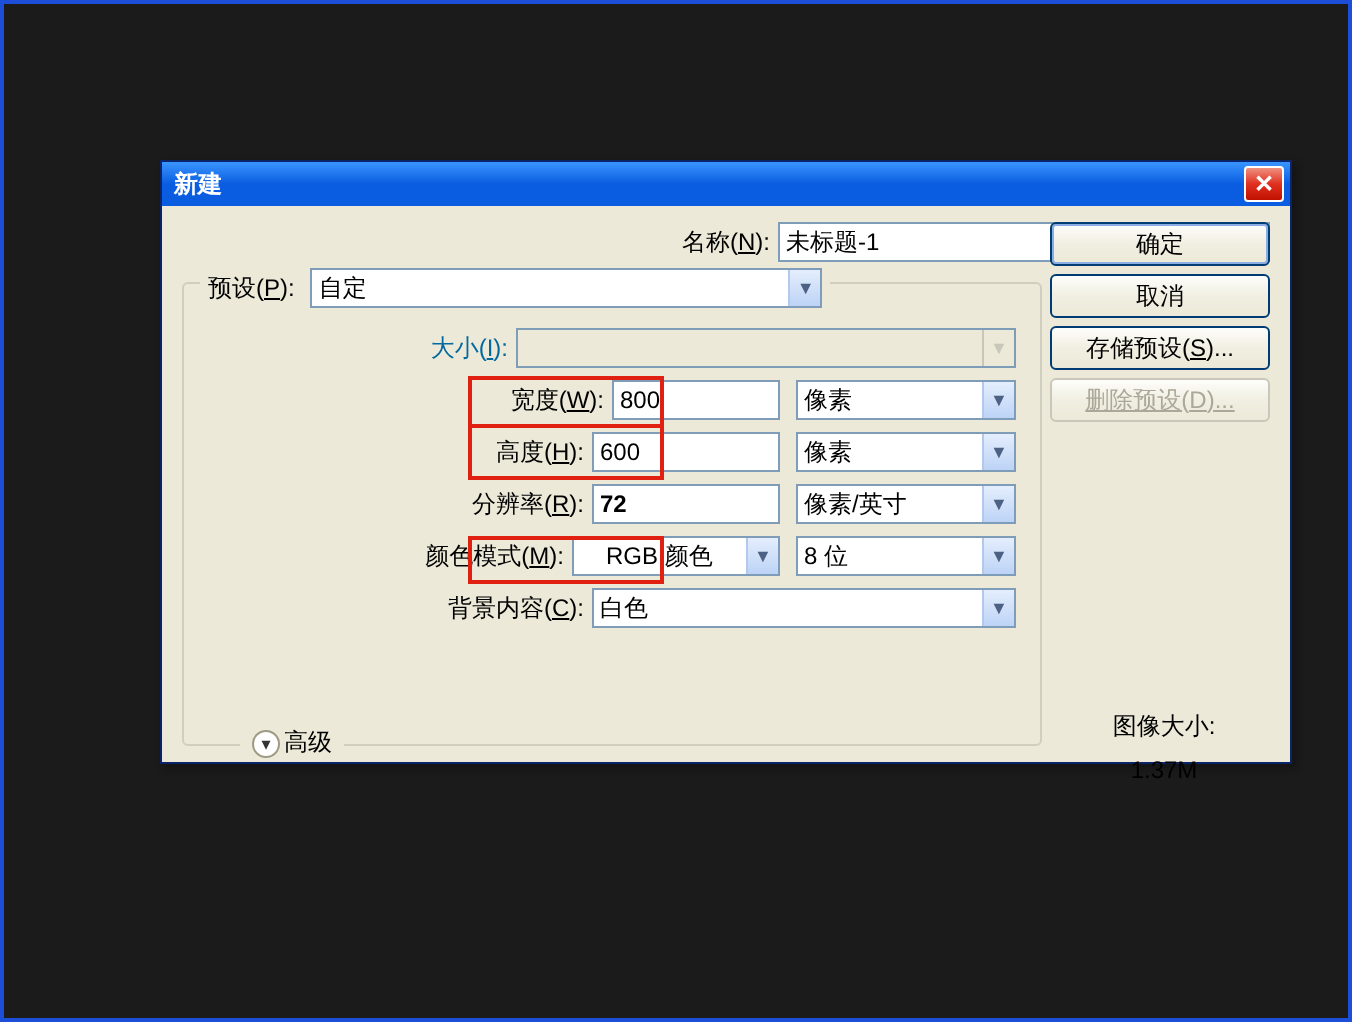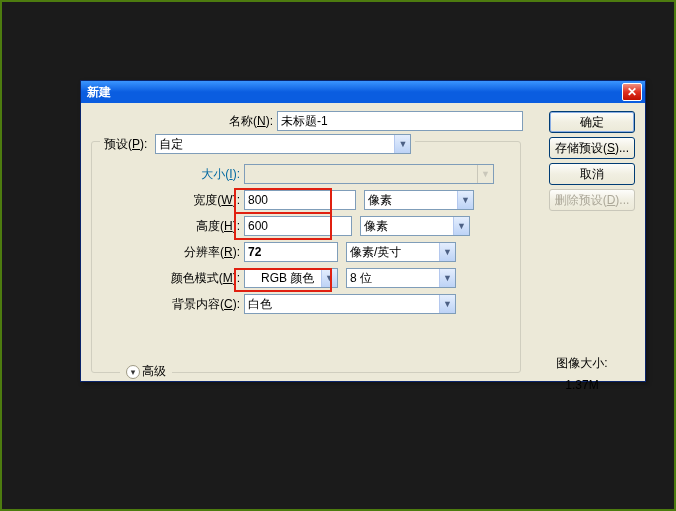--- a/index.html
+++ b/index.html
@@ -1,38 +1,38 @@
 <!DOCTYPE html>
 <html><head>
 <meta charset="utf-8">
 <style>
   * { box-sizing: border-box; margin: 0; padding: 0; font-family: "Microsoft YaHei", SimSun, sans-serif; font-size: 12px; }
   body { background: #fff; }
-  .outer-frame { width: 676px; height: 511px; border: 2px solid #4d7c0f; background: #1b1b1b; position: relative; }
+  .outer-frame { width: 676px; height: 511px; border: 2px solid #1d4ed8; background: #1b1b1b; position: relative; }
   .dialog { position: absolute; left: 78px; top: 78px; width: 566px; height: 302px; background: #ece9d8; border: 1px solid #0a246a; box-shadow: 2px 2px 4px rgba(0,0,0,0.3); }
   .titlebar { height: 22px; background: linear-gradient(to bottom, #3a95ff 0%, #0a5de0 50%, #0a5de0 100%); display: flex; align-items: center; justify-content: space-between; padding: 0 3px 0 6px; color: #fff; font-weight: bold; }
   .close-btn { width: 20px; height: 18px; background: linear-gradient(to bottom, #f09080 0%, #e03020 50%, #c01000 100%); border: 1px solid #fff; border-radius: 2px; display: flex; align-items: center; justify-content: center; color: #fff; font-weight: bold; font-size: 13px; cursor: pointer; }
   .dialog-body { position: relative; padding: 8px 10px; height: calc(100% - 22px); }
-  .row { display: flex; align-items: center; margin-bottom: 6px; }
+  .row { display: flex; align-items: center; margin-bottom: 6px; justify-content: flex-end; }
   .label { text-align: right; padding-right: 4px; white-space: nowrap; }
   .label u { text-decoration: underline; }
   .text-input { height: 20px; border: 1px solid #7f9db9; background: #fff; padding: 0 3px; font-size: 12px; }
   .combo { height: 20px; border: 1px solid #7f9db9; background: #fff; display: flex; align-items: center; justify-content: space-between; padding: 0 0 0 3px; }
   .combo.disabled { background: #ece9d8; color: #aca899; }
   .combo-arrow { width: 16px; height: 18px; background: linear-gradient(to bottom, #e4eefd 0%, #bdd3f6 100%); border-left: 1px solid #b4c8ee; display: flex; align-items: center; justify-content: center; color: #4d6185; font-size: 9px; }
   .combo.disabled .combo-arrow { background: #ece9d8; color: #c9c7ba; border-left-color: #c9c7ba; }
   .fieldset { border: 1px solid #d0cebf; border-radius: 3px; position: absolute; }
   .fieldset-main { left: 10px; top: 38px; width: 430px; height: 232px; padding: 10px 12px 6px 12px; }
   .preset-legend { position: absolute; top: -8px; left: 8px; background: #ece9d8; padding: 0 4px; display: flex; align-items: center; gap: 4px; }
   .adv-legend { position: absolute; bottom: -8px; left: 28px; background: #ece9d8; padding: 0 6px; display: flex; align-items: center; gap: 2px; }
   .chev { width: 14px; height: 14px; border: 1px solid #9e9a85; border-radius: 7px; background: #fff; display: flex; align-items: center; justify-content: center; font-size: 9px; color: #333; }
-  .side-btns { position: absolute; right: 10px; top: 8px; width: 86px; display: flex; flex-direction: column; gap: 4px; }
+  .side-btns { position: absolute; right: 10px; top: 8px; width: 110px; display: flex; flex-direction: column; gap: 4px; }
   .btn { height: 22px; border: 1px solid #003c74; background: linear-gradient(to bottom, #fdfdfb 0%, #f1efe2 50%, #ece9d8 100%); border-radius: 3px; display: flex; align-items: center; justify-content: center; cursor: pointer; }
   .btn.default { box-shadow: inset 0 0 0 1px #89ade4; }
-  .btn.disabled { color: #aca899; border-color: #c9c7ba; cursor: default; }
+  .btn.disabled { color: #aca899; border-color: #c9c7ba; cursor: default; text-decoration: underline; }
   .info { position: absolute; right: 10px; top: 252px; width: 106px; text-align: center; }
   .info div { margin-bottom: 6px; }
   .hl { border: 2px solid #e02010; position: absolute; pointer-events: none; }
   .stamp { position: absolute; left: 66px; top: 370px; width: 120px; height: 84px; }
   .stamp svg { width: 100%; height: 100%; opacity: 0.78; }
   .disabled-label { color: #0369a1; }
 </style>
 </head>
 <body>
 
@@ -65,51 +65,51 @@
         <div class="row" style="margin-top:12px;">
           <div class="label disabled-label" style="width:140px;">大小(<u>I</u>):</div>
           <div class="combo disabled" style="width:250px;">
             <span></span>
             <div class="combo-arrow">▼</div>
           </div>
         </div>
 
         <div class="row">
           <div class="label" style="width:140px;">宽度(<u>W</u>):</div>
-          <input class="text-input" style="width: 112px;" value="800">
+          <input class="text-input" style="width: 84px;" value="800">
           <div style="width:8px;"></div>
           <div class="combo" style="width:110px;">
             <span>像素</span>
             <div class="combo-arrow">▼</div>
           </div>
         </div>
 
         <div class="row">
           <div class="label" style="width:140px;">高度(<u>H</u>):</div>
-          <input class="text-input" style="width: 108px;" value="600">
+          <input class="text-input" style="width: 94px;" value="600">
           <div style="width:8px;"></div>
           <div class="combo" style="width:110px;">
             <span>像素</span>
             <div class="combo-arrow">▼</div>
           </div>
         </div>
 
         <div class="row">
           <div class="label" style="width:140px;">分辨率(<u>R</u>):</div>
           <input class="text-input" style="width: 94px; font-weight: bold;" value="72">
           <div style="width:8px;"></div>
           <div class="combo" style="width:110px;">
             <span>像素/英寸</span>
             <div class="combo-arrow">▼</div>
           </div>
         </div>
 
         <div class="row">
           <div class="label" style="width:140px;">颜色模式(<u>M</u>):</div>
-          <div class="combo" style="width:94px;padding-left:16px;">
+          <div class="combo" style="width:104px;padding-left:16px;">
             <span>RGB 颜色</span>
             <div class="combo-arrow">▼</div>
           </div>
           <div style="width:8px;"></div>
           <div class="combo" style="width:110px;">
             <span>8 位</span>
             <div class="combo-arrow">▼</div>
           </div>
         </div>
 
@@ -129,24 +129,24 @@
         <div class="hl" style="left:142px; top:46px; width:98px; height:52px;"></div>
         <div class="hl" style="left:142px; top:46px; width:98px; height:26px;"></div>
         <div class="hl" style="left:142px; top:126px; width:98px; height:24px;"></div>
       </div>
 
       <div class="side-btns">
         <div class="btn default">
             <span>确定</span>
           </div>
         <div class="btn">
-            <span>存储预设(<u>S</u>)...</span>
+            <span>取消</span>
           </div>
         <div class="btn">
-            <span>取消</span>
+            <span>存储预设(<u>S</u>)...</span>
           </div>
         <div class="btn disabled">
             <span>删除预设(<u>D</u>)...</span>
           </div>
       </div>
 
       <div class="info">
         <div>图像大小:</div>
         <div>1.37M</div>
       </div>

